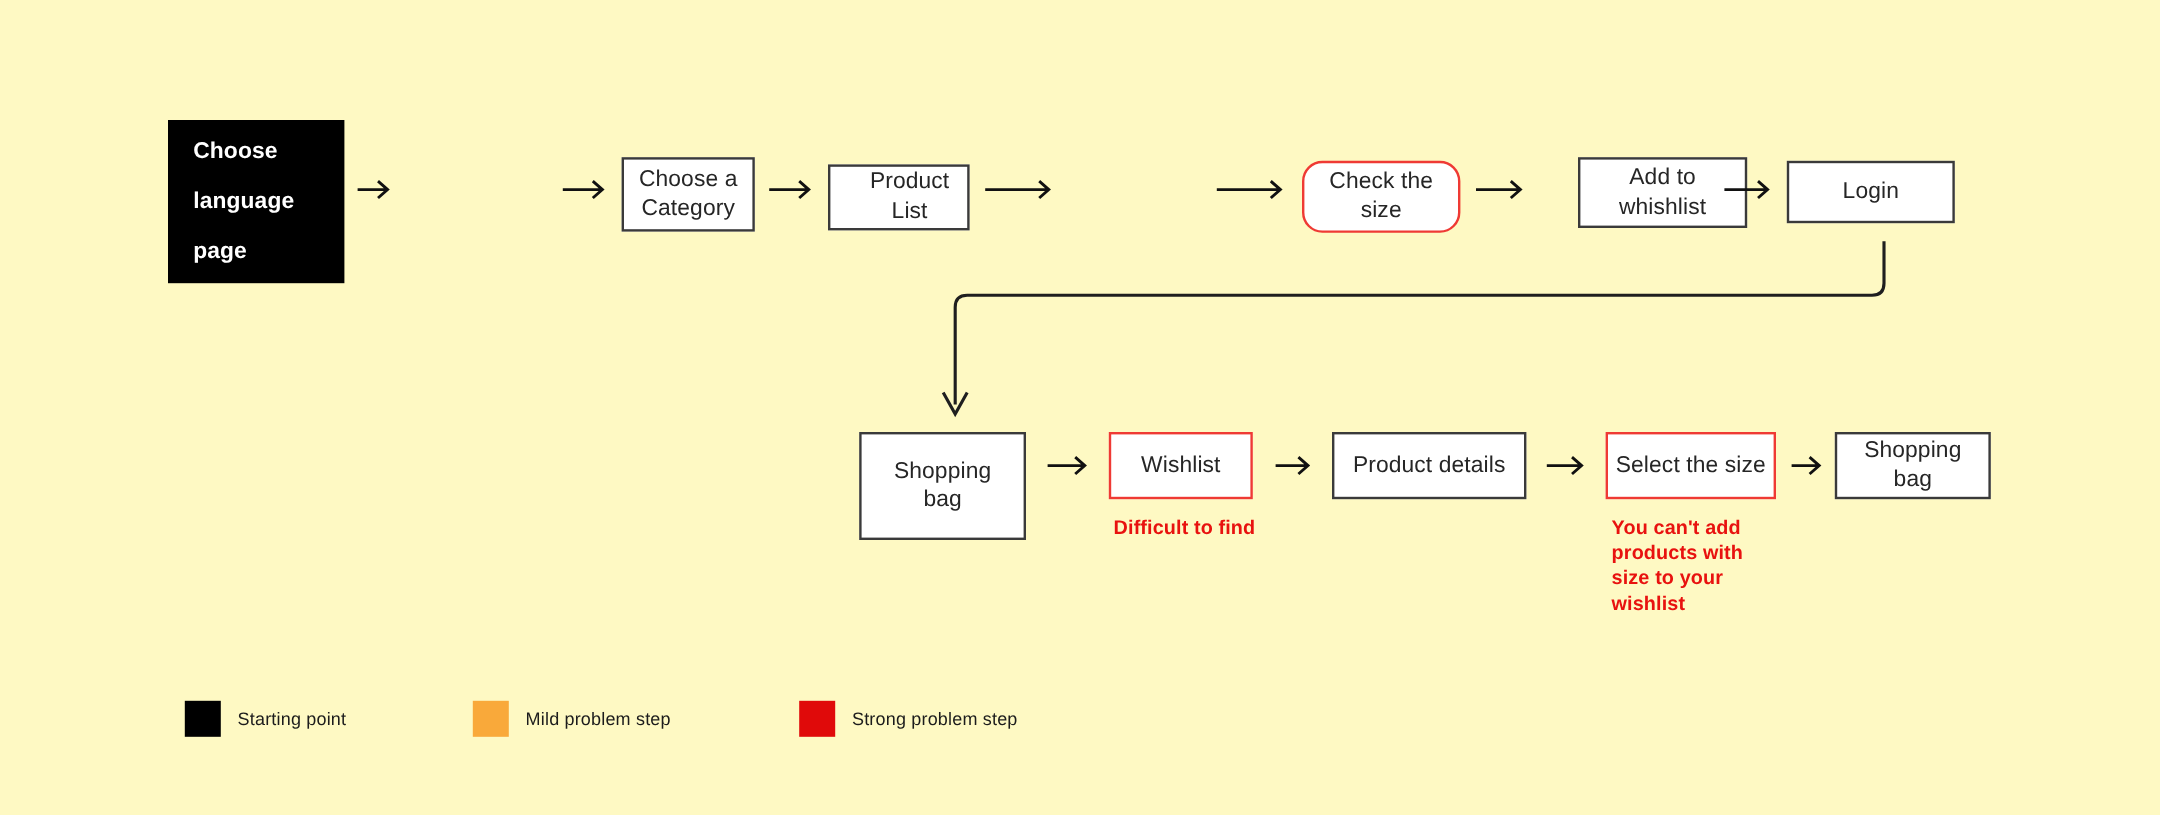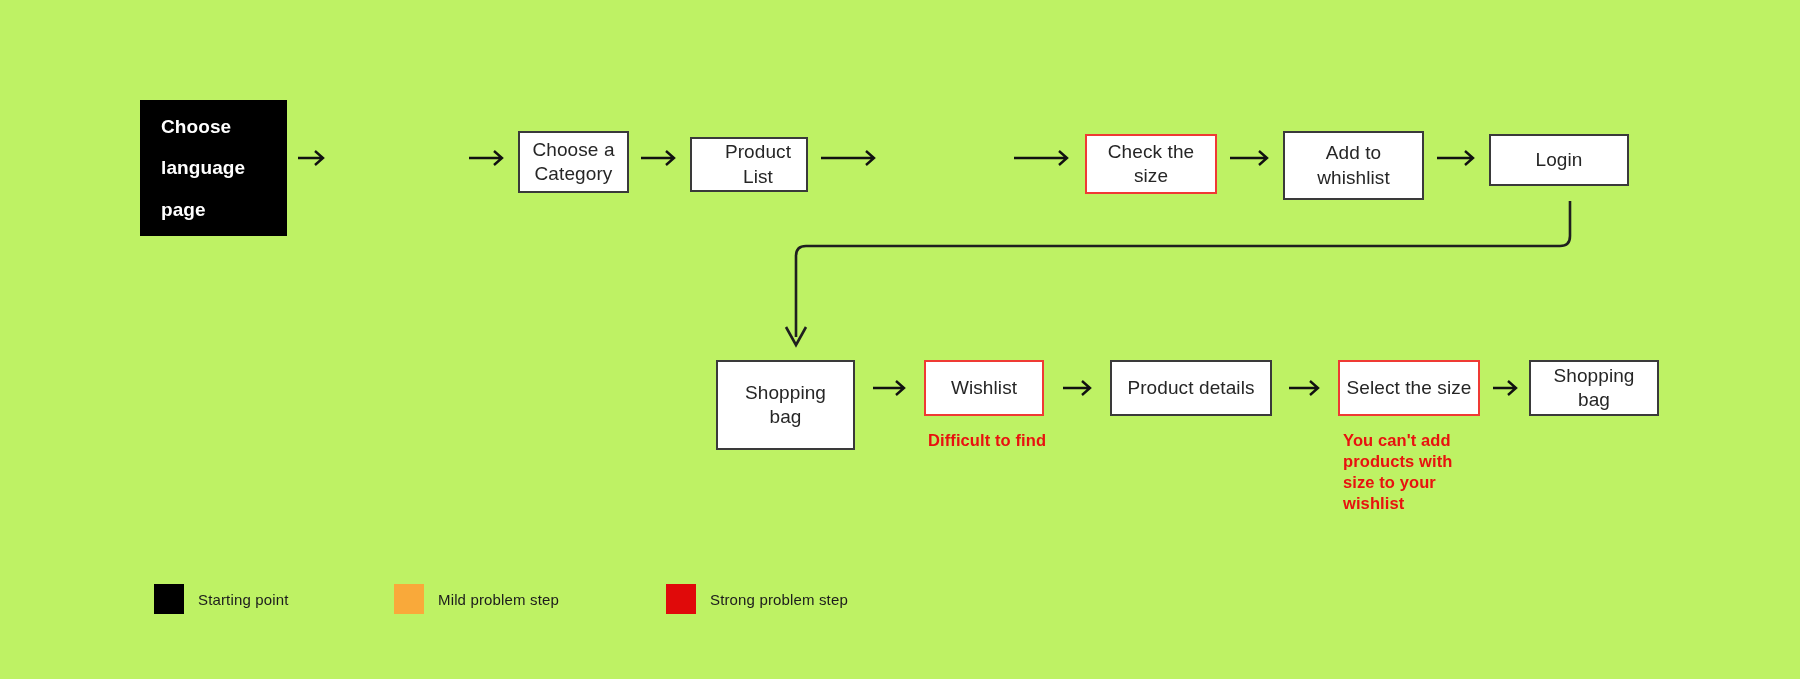--- a/index.html
+++ b/index.html
@@ -9,21 +9,21 @@
     background: #ffffff;
   }
   body {
     font-family: "Liberation Sans", sans-serif;
     -webkit-font-smoothing: antialiased;
   }
   #canvas {
     position: relative;
     width: 1800px;
     height: 679px;
-    background: #bef264;
+    background: #fef9c3;
     overflow: hidden;
   }
 
   
   .node {
     position: absolute;
     box-sizing: border-box;
     display: flex;
     align-items: center;
     justify-content: center;
@@ -120,26 +120,26 @@
   <div class="node" style="left:518px; top:131px; width:111px; height:62px;">
     <span style="white-space:pre-line;">Choose a
 Category</span>
   </div>
 
   <div class="node" style="left:690px; top:137px; width:118px; height:55px;">
     <span style="white-space:pre-line;margin-left:18px;">Product List</span>
   </div>
 
 
-  <div class="node problem-strong" style="left:1085px; top:134px; width:132px; height:60px;">
+  <div class="node problem-strong" style="left:1085px; top:134px; width:132px; height:60px;border-radius:17px;">
     <span style="white-space:pre-line;">Check the
 size</span>
   </div>
 
-  <div class="node" style="left:1283px; top:131px; width:141px; height:69px;">
+  <div class="node" style="left:1315px; top:131px; width:141px; height:59px;">
     <span style="white-space:pre-line;">Add to
 whishlist</span>
   </div>
 
   <div class="node" style="left:1489px; top:134px; width:140px; height:52px;">
     <span style="white-space:pre-line;">Login</span>
   </div>
 
   <span class="arrow" style="left:297px; top:147px; width:32px;">
     <svg width="32" height="22" viewBox="0 0 32 22">

